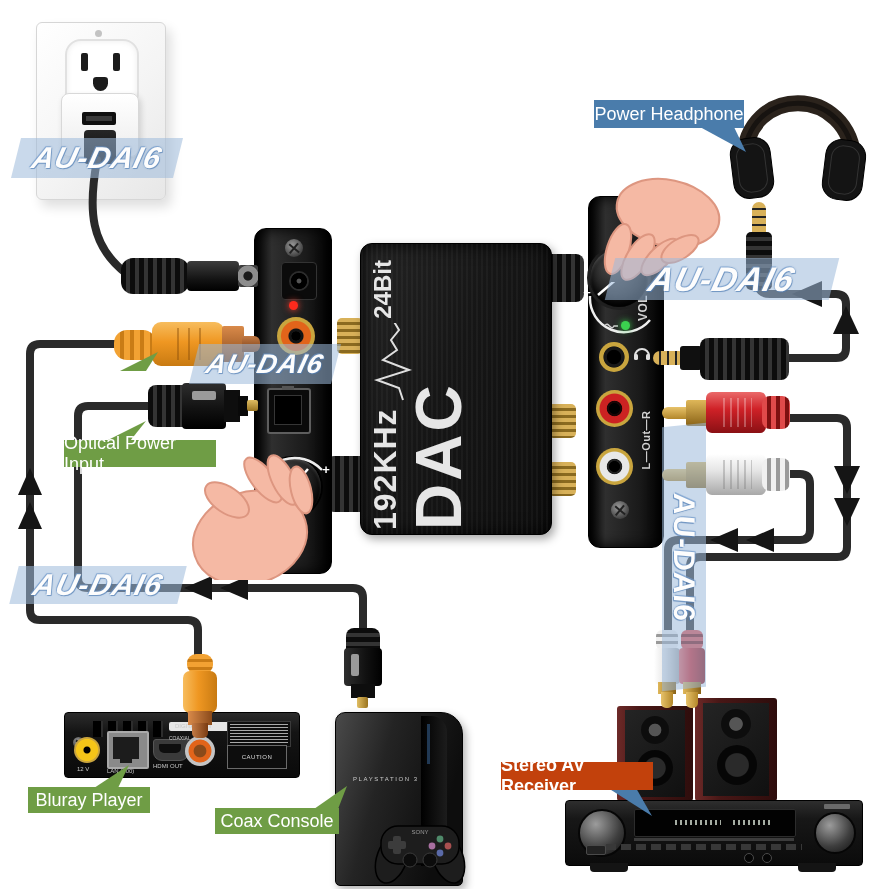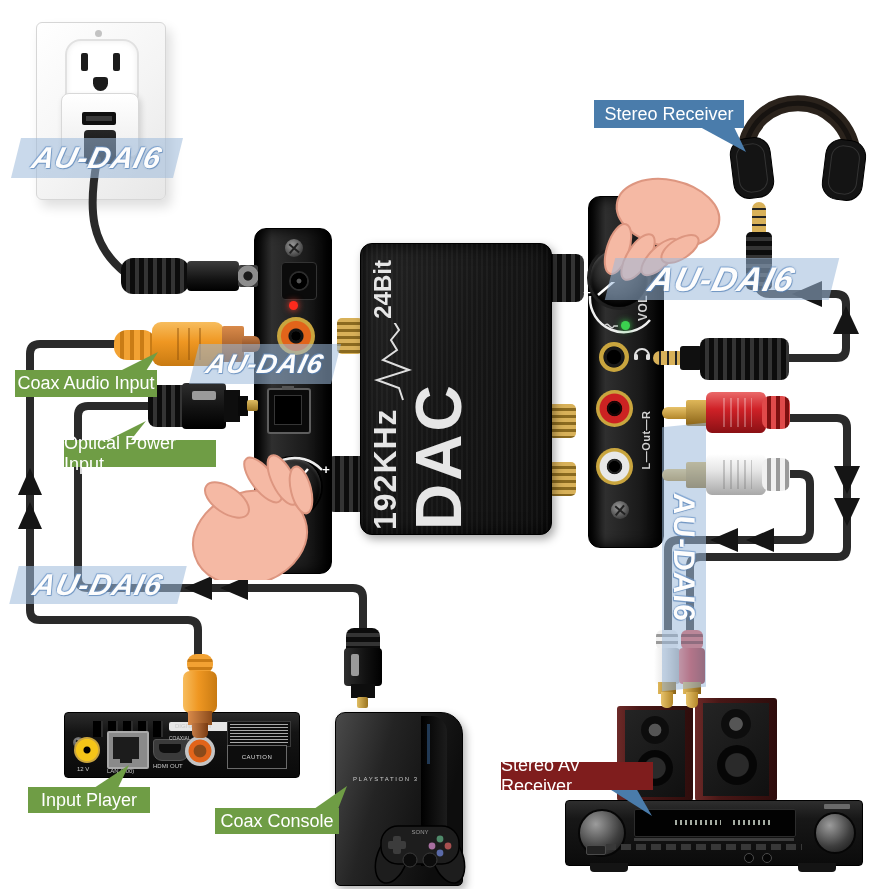--- a/index.html
+++ b/index.html
@@ -359,31 +359,28 @@
   <svg class="abs" width="870" height="889" style="left:0;top:0;z-index:7;">
     <polygon points="700,127 734,127 746,152" fill="#4a7cab"></polygon>
     <polygon points="120,371 146,371 158,352" fill="#6f9d45"></polygon>
     <polygon points="106,441 130,441 146,421" fill="#6f9d45"></polygon>
     <polygon points="94,788 118,788 129,765" fill="#6f9d45"></polygon>
     <polygon points="314,809 338,809 347,786" fill="#6f9d45"></polygon>
     <polygon points="608,788 636,788 652,816" fill="#4a7cab"></polygon>
   </svg>
 
   <div class="callout" style="left:594px;top:100px;width:150px;height:28px;background:#4a7cab;">
-      <span>Stereo Receiver</span>
-    </div>
-  <div class="callout" style="left:15px;top:370px;width:142px;height:27px;background:#6f9d45;">
-      <span>Coax Audio Input</span>
+      <span>Power Headphone</span>
     </div>
   <div class="callout" style="left:64px;top:440px;width:152px;height:27px;background:#6f9d45;">
       <span>Optical Power Input</span>
     </div>
   <div class="callout" style="left:28px;top:787px;width:122px;height:26px;background:#6f9d45;">
-      <span>Input Player</span>
+      <span>Bluray Player</span>
     </div>
   <div class="callout" style="left:215px;top:808px;width:124px;height:26px;background:#6f9d45;">
       <span>Coax Console</span>
     </div>
-  <div class="callout" style="left:501px;top:762px;width:152px;height:28px;background:#7f1d1d;">
+  <div class="callout" style="left:501px;top:762px;width:152px;height:28px;background:#c2410c;font-weight:bold;">
       <span>Stereo AV Receiver</span>
     </div>
 
 </div>
 
 </body></html>

